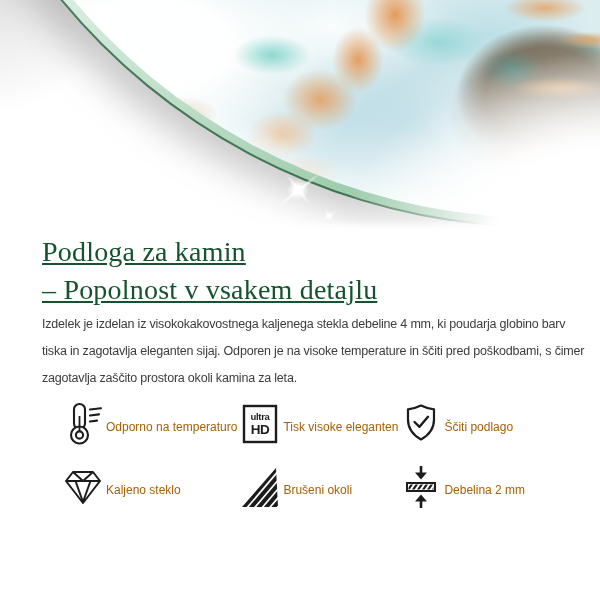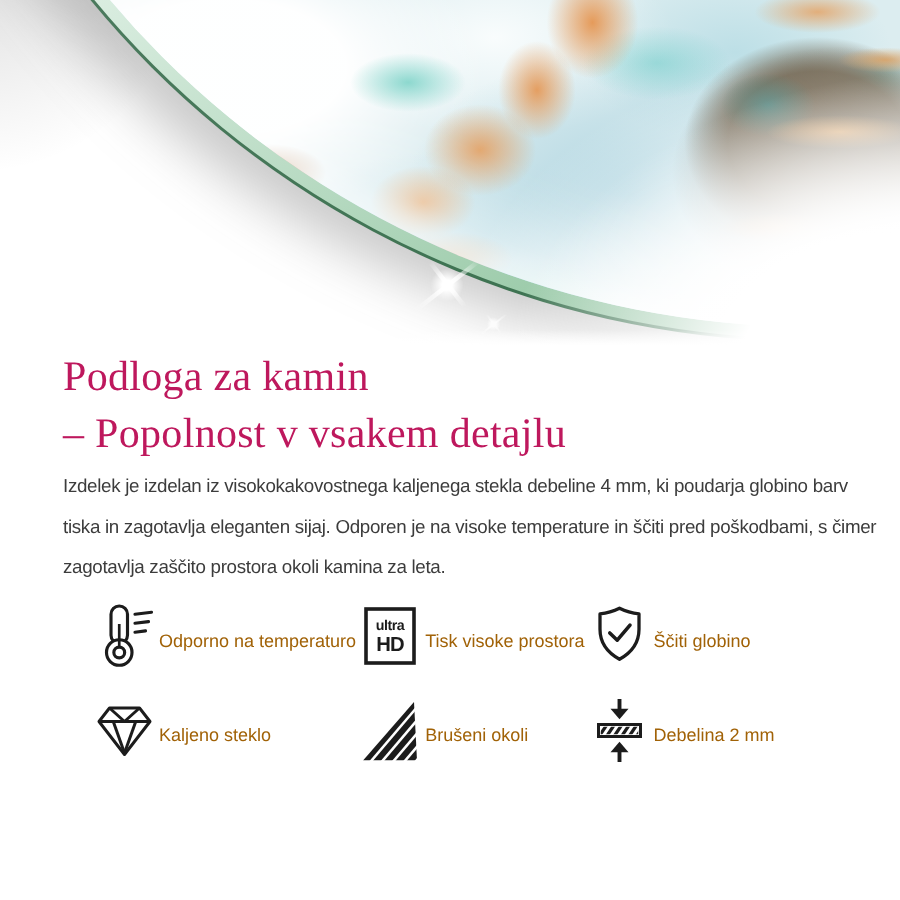--- a/index.html
+++ b/index.html
@@ -63,22 +63,22 @@
   .sparkle .ray-h { position:absolute; left:0; top:24.5px; width:52px; height:3px;
     background:linear-gradient(90deg, rgba(255,255,255,0) 0%, #fff 45%, #fff 55%, rgba(255,255,255,0) 100%); }
   .sparkle .ray-v { position:absolute; left:24.5px; top:7px; width:3px; height:38px;
     background:linear-gradient(180deg, rgba(255,255,255,0) 0%, #fff 45%, #fff 55%, rgba(255,255,255,0) 100%); }
   .sparkle .glow { position:absolute; left:15px; top:15px; width:22px; height:22px; border-radius:50%;
     background:radial-gradient(circle, #fff 0 22%, rgba(255,255,255,0) 70%); }
   .sparkle.small { left:303px; top:190px; transform:rotate(-38deg) scale(0.42); opacity:0.85; }
 
   
   .content { padding:0 55px 0 42px; }
-  h1 { font-family:"Liberation Serif", serif; font-weight:400; color:#be185d;
-       font-size:28px; line-height:38px; margin-top:3px; letter-spacing:0.2px; }
+  h1 { font-family:"Liberation Serif", serif; font-weight:400; color:#14532d;
+       font-size:28px; line-height:38px; margin-top:3px; letter-spacing:0.2px;text-decoration:underline; }
   h1 span { display:block; }
   .desc { margin-top:2px; width:545px; font-size:12.5px; line-height:27px;
           color:#3c3c3c; letter-spacing:-0.2px; }
 
   
   .features { margin-top:9px; display:grid; grid-template-columns:1fr 1fr 1fr;
               row-gap:17px; padding:0 18px; }
   .feature { display:flex; flex-direction:row; align-items:center; }
   .feature .icon { width:46px; height:46px; display:block; }
   .feature .label { margin-top:5px; font-size:12px; color:#a16207; text-align:center; white-space:nowrap; }
@@ -133,29 +133,29 @@
       </svg>
       <div class="label">Odporno na temperaturo</div>
     </div>
 
     <div class="feature">
       <svg class="icon" viewBox="0 0 46 46">
         <rect x="7" y="5" width="32" height="36" fill="none" stroke="#1c1c1c" stroke-width="2.4"></rect>
         <text x="23" y="19" font-size="9.5" font-weight="600" text-anchor="middle" letter-spacing="-0.3">ultra</text>
         <text x="23" y="33" font-size="13.5" font-weight="700" text-anchor="middle" letter-spacing="-0.5">HD</text>
       </svg>
-      <div class="label">Tisk visoke prostora</div>
+      <div class="label">Tisk visoke eleganten</div>
     </div>
 
     <div class="feature">
       <svg class="icon" viewBox="0 0 46 46">
         <path d="M23 4.5 C27 6.5 31.5 7.8 36 8.3 V18.5 C36 28 30.6 34.3 23 38.5 C15.4 34.3 10 28 10 18.5 V8.3 C14.5 7.8 19 6.5 23 4.5 Z" fill="none" stroke="#1c1c1c" stroke-width="2.2" stroke-linejoin="round"></path>
         <path d="M16.5 21 L21.5 25.8 L30 15.8" fill="none" stroke="#1c1c1c" stroke-width="2.4" stroke-linecap="round" stroke-linejoin="round"></path>
       </svg>
-      <div class="label">Ščiti globino</div>
+      <div class="label">Ščiti podlago</div>
     </div>
 
     <div class="feature">
       <svg class="icon" viewBox="0 0 46 46">
         <g fill="none" stroke="#1c1c1c" stroke-width="2" stroke-linejoin="round">
           <path d="M13 8 H33 L40 17 L23 39 L6 17 Z"></path>
           <line x1="6" y1="17" x2="40" y2="17"></line>
           <path d="M13 8 L23 17 L33 8"></path>
           <path d="M15.5 17 L23 38"></path>
           <path d="M30.5 17 L23 38"></path>

